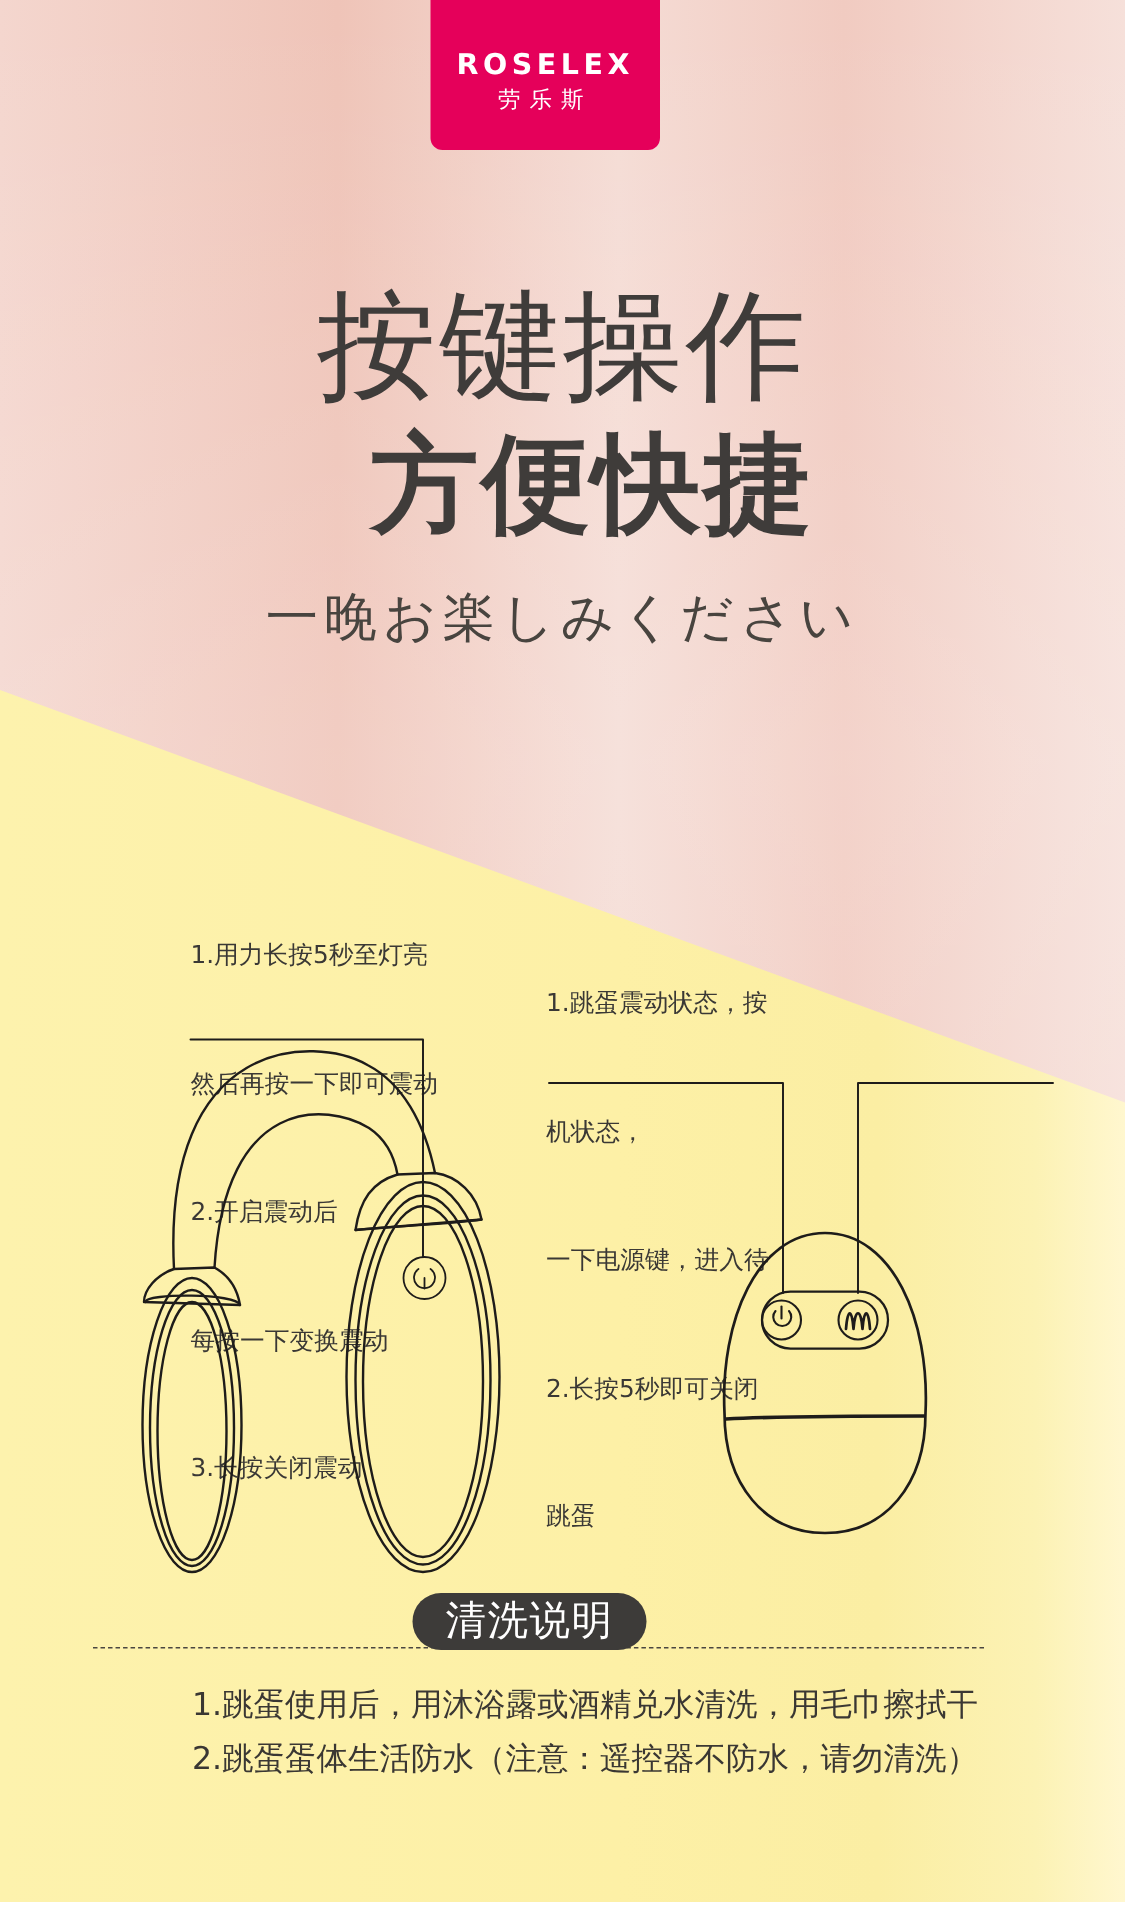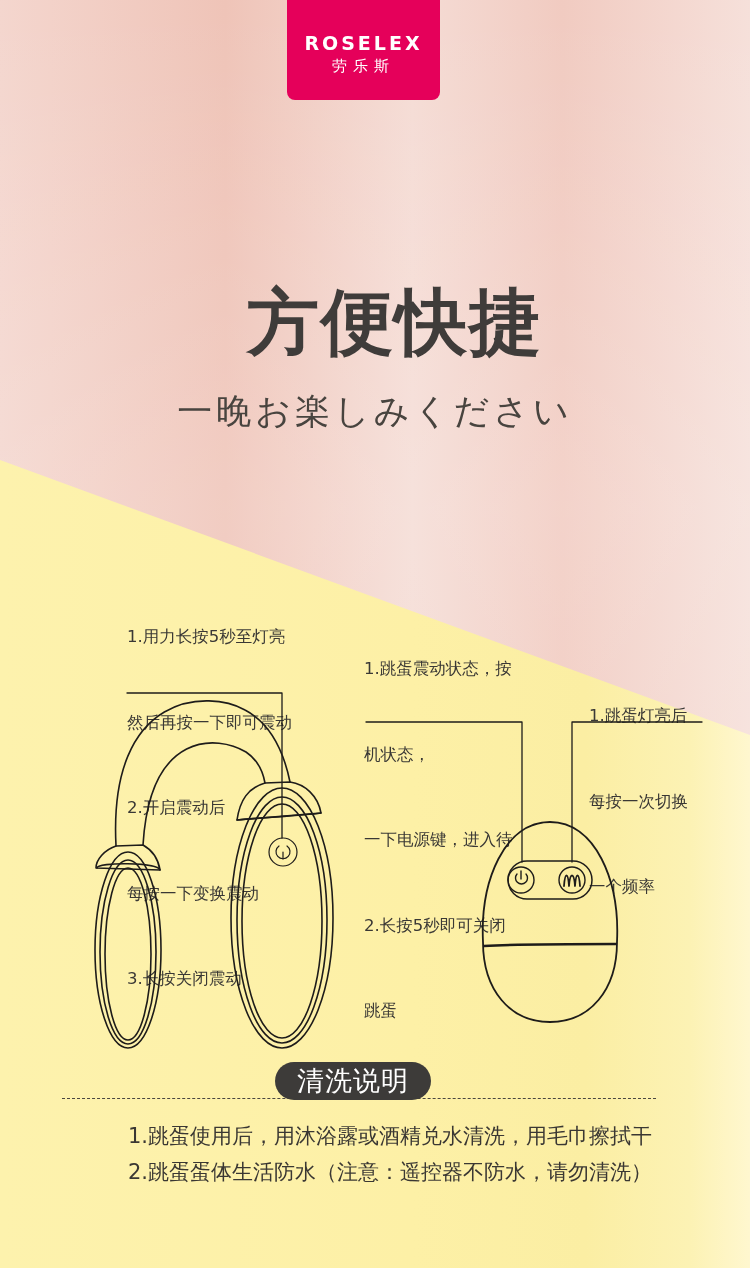--- a/index.html
+++ b/index.html
@@ -36,41 +36,37 @@
 
 <div class="canvas">
   <div class="silk"></div>
   <div class="yellow"></div>
 
   <div class="logo">
     <div class="en">ROSELEX</div>
     <div class="cn">劳乐斯</div>
   </div>
 
+  <div class="h1 a">按键操作</div>
   <div class="h1 b">方便快捷</div>
   <div class="h1 c">一晚お楽しみください</div>
 
   <div class="note n1">
     <div>1.用力长按5秒至灯亮</div>
     <div>然后再按一下即可震动</div>
     <div>2.开启震动后</div>
     <div>每按一下变换震动</div>
     <div>3.长按关闭震动</div>
   </div>
   <div class="note n2">
     <div>1.跳蛋震动状态，按</div>
     <div>机状态，</div>
     <div>一下电源键，进入待</div>
     <div>2.长按5秒即可关闭</div>
     <div>跳蛋</div>
-  </div>
-  <div class="note n3">
-    <div>1.跳蛋灯亮后</div>
-    <div>每按一次切换</div>
-    <div>一个频率</div>
   </div>
 
   <svg class="draw" viewBox="0 0 750 1268">
     <g fill="none" stroke="#1e1c1a" stroke-width="1.6" stroke-linecap="round" stroke-linejoin="round">
 
       <g stroke-width="1.3">
         <path d="M127 693 H282 V838"></path>
       </g>
       <g stroke-width="1.3">
         <path d="M366 722 H522 V862"></path>

